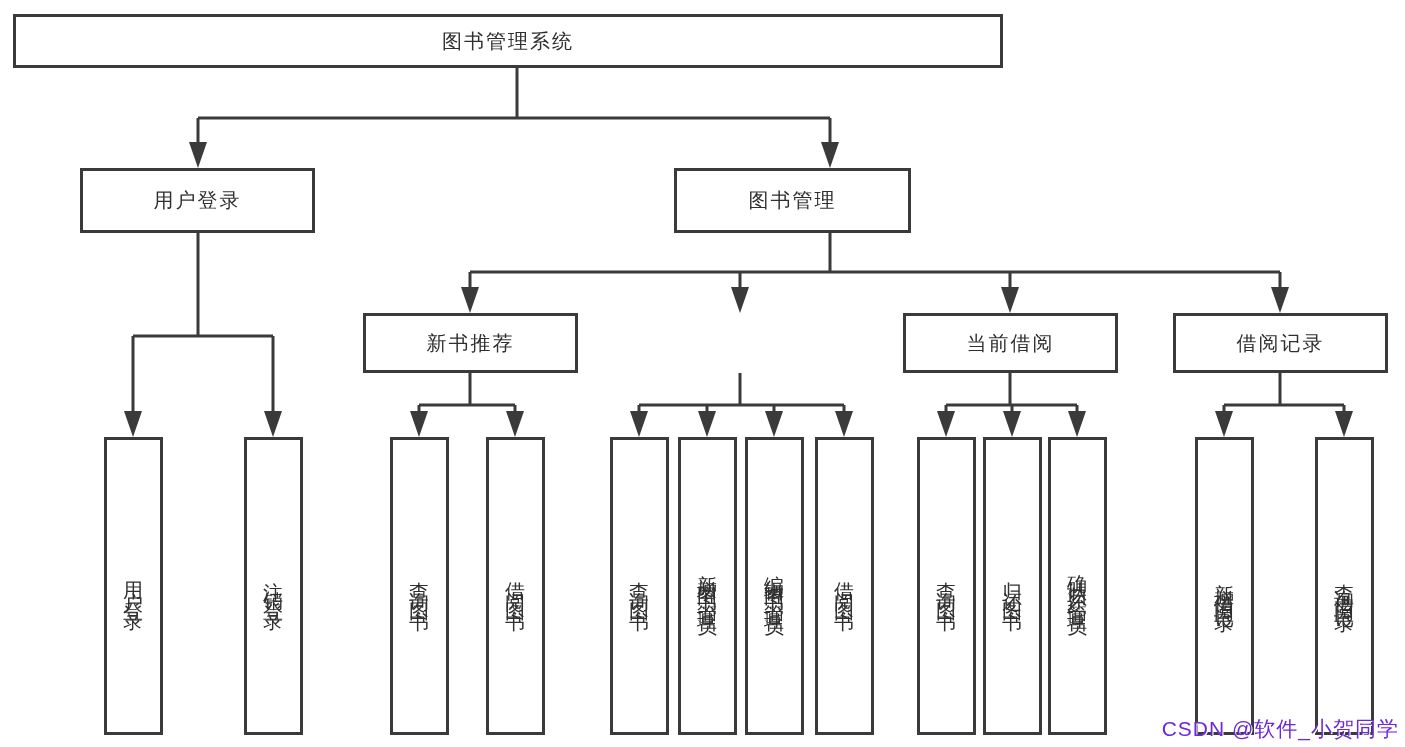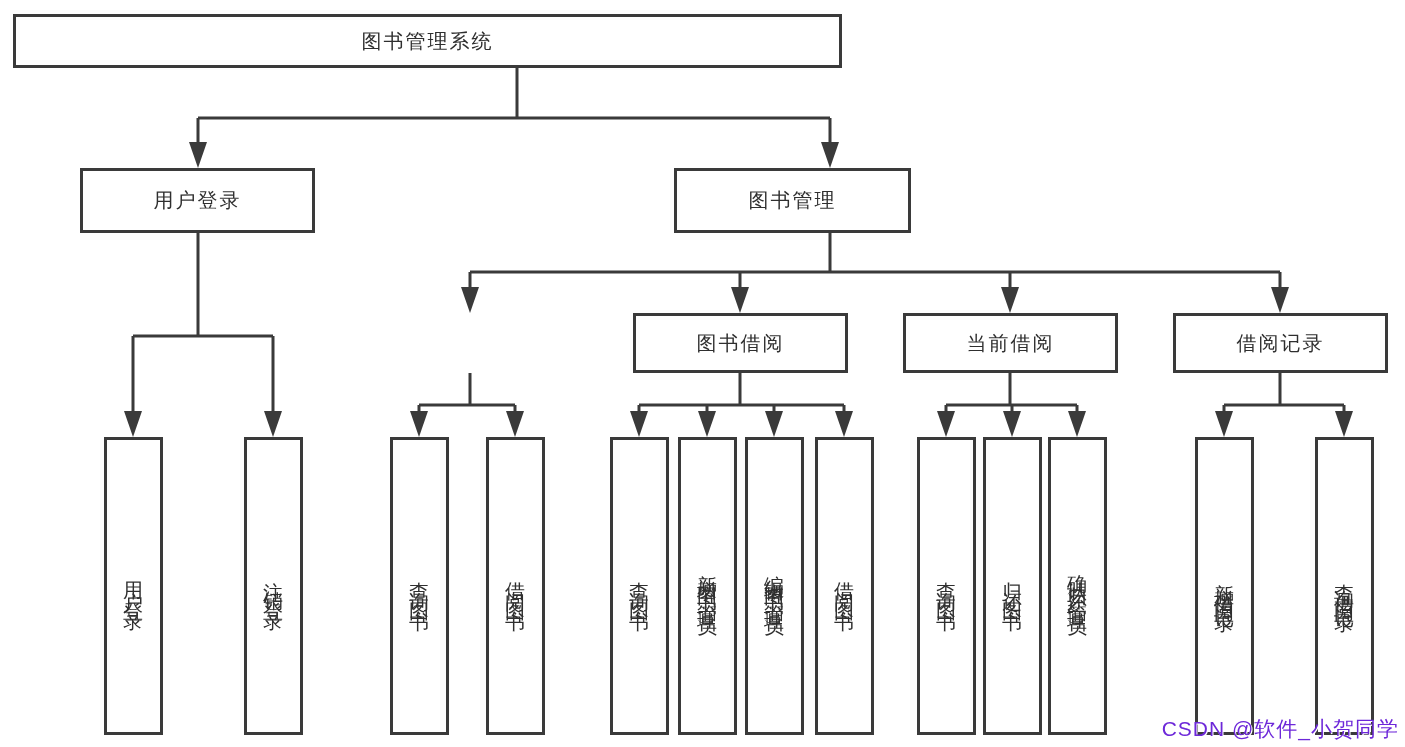--- a/index.html
+++ b/index.html
@@ -36,21 +36,21 @@
   }
   .hbox { text-align: center; }
   .vbox {
     writing-mode: vertical-rl;
     text-orientation: mixed;
     letter-spacing: 10px;
     line-height: 1;
   }
   .vbox.long { letter-spacing: 6px; }
   
-  .n-root   { left: 13px;   top: 14px;  width: 829px; height: 54px; }
+  .n-root   { left: 13px;   top: 14px;  width: 990px; height: 54px; }
   .n-login  { left: 80px;   top: 168px; width: 235px;  height: 65px; }
   .n-mgmt   { left: 674px;  top: 168px; width: 237px;  height: 65px; }
   .n-l3     { top: 313px; width: 215px; height: 60px; }
   .n-rec    { left: 363px;  }
   .n-borrow { left: 633px;  }
   .n-cur    { left: 903px;  }
   .n-hist   { left: 1173px; }
   .leaf     { top: 437px; width: 59px; height: 298px; }
   .lf-1  { left: 104px;  }
   .lf-2  { left: 244px;  }
@@ -127,21 +127,21 @@
       <polygon points="1215,411 1233,411 1224,437"></polygon>
       <polygon points="1335,411 1353,411 1344,437"></polygon>
     </g>
   </svg>
 
   <div class="node hbox n-root">图书管理系统</div>
 
   <div class="node hbox n-login">用户登录</div>
   <div class="node hbox n-mgmt">图书管理</div>
 
-  <div class="node hbox n-l3 n-borrow">图书借阅</div>
+  <div class="node hbox n-l3 n-rec">新书推荐</div>
   <div class="node hbox n-l3 n-cur">当前借阅</div>
   <div class="node hbox n-l3 n-hist">借阅记录</div>
 
   <div class="node vbox leaf lf-1">用户登录</div>
   <div class="node vbox leaf lf-2">注销登录</div>
 
   <div class="node vbox leaf lf-3">查询图书</div>
   <div class="node vbox leaf lf-4">借阅图书</div>
 
   <div class="node vbox leaf lf-5">查询图书</div>

